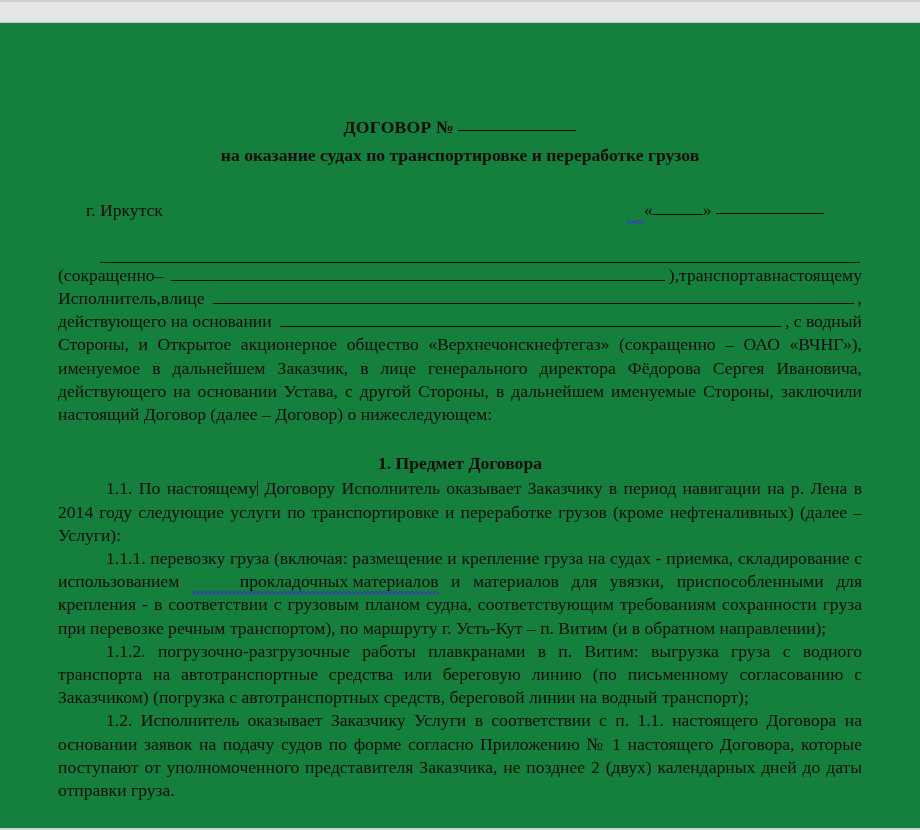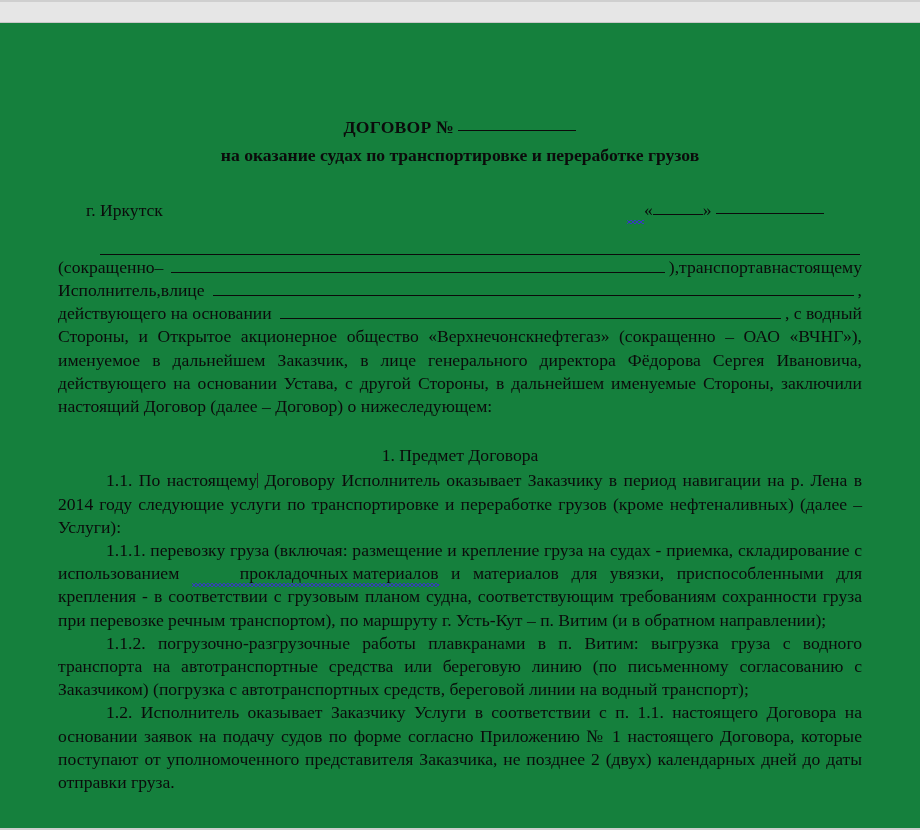--- a/index.html
+++ b/index.html
@@ -110,21 +110,21 @@
   }
   .sq-lead {
     display: inline-block;
     width: 17px;
     height: 1em;
     vertical-align: baseline;
   }
 
   
   .preamble {
-    margin-top: 32px;
+    margin-top: 40px;
   }
   .rule-full {
     height: 0;
     border-bottom: 1.6px solid #0b0b0b;
     margin-left: 42px;
     margin-right: 2px;
     margin-bottom: 1px;
   }
   .para {
     text-align: justify;
@@ -139,21 +139,21 @@
   .line-justify .grow {
     flex: 1 1 auto;
     border-bottom: 1.6px solid #0b0b0b;
     margin: 0 4px 5px 8px;
     height: 0;
   }
 
   
   .section-heading {
     text-align: center;
-    font-weight: normal;
+    font-weight: bold;
     font-size: 17.6px;
     margin-top: 26px;
     margin-bottom: 2px;
   }
 
   .clause {
     text-indent: 48px;
     text-align: justify;
     text-justify: inter-word;
   }

